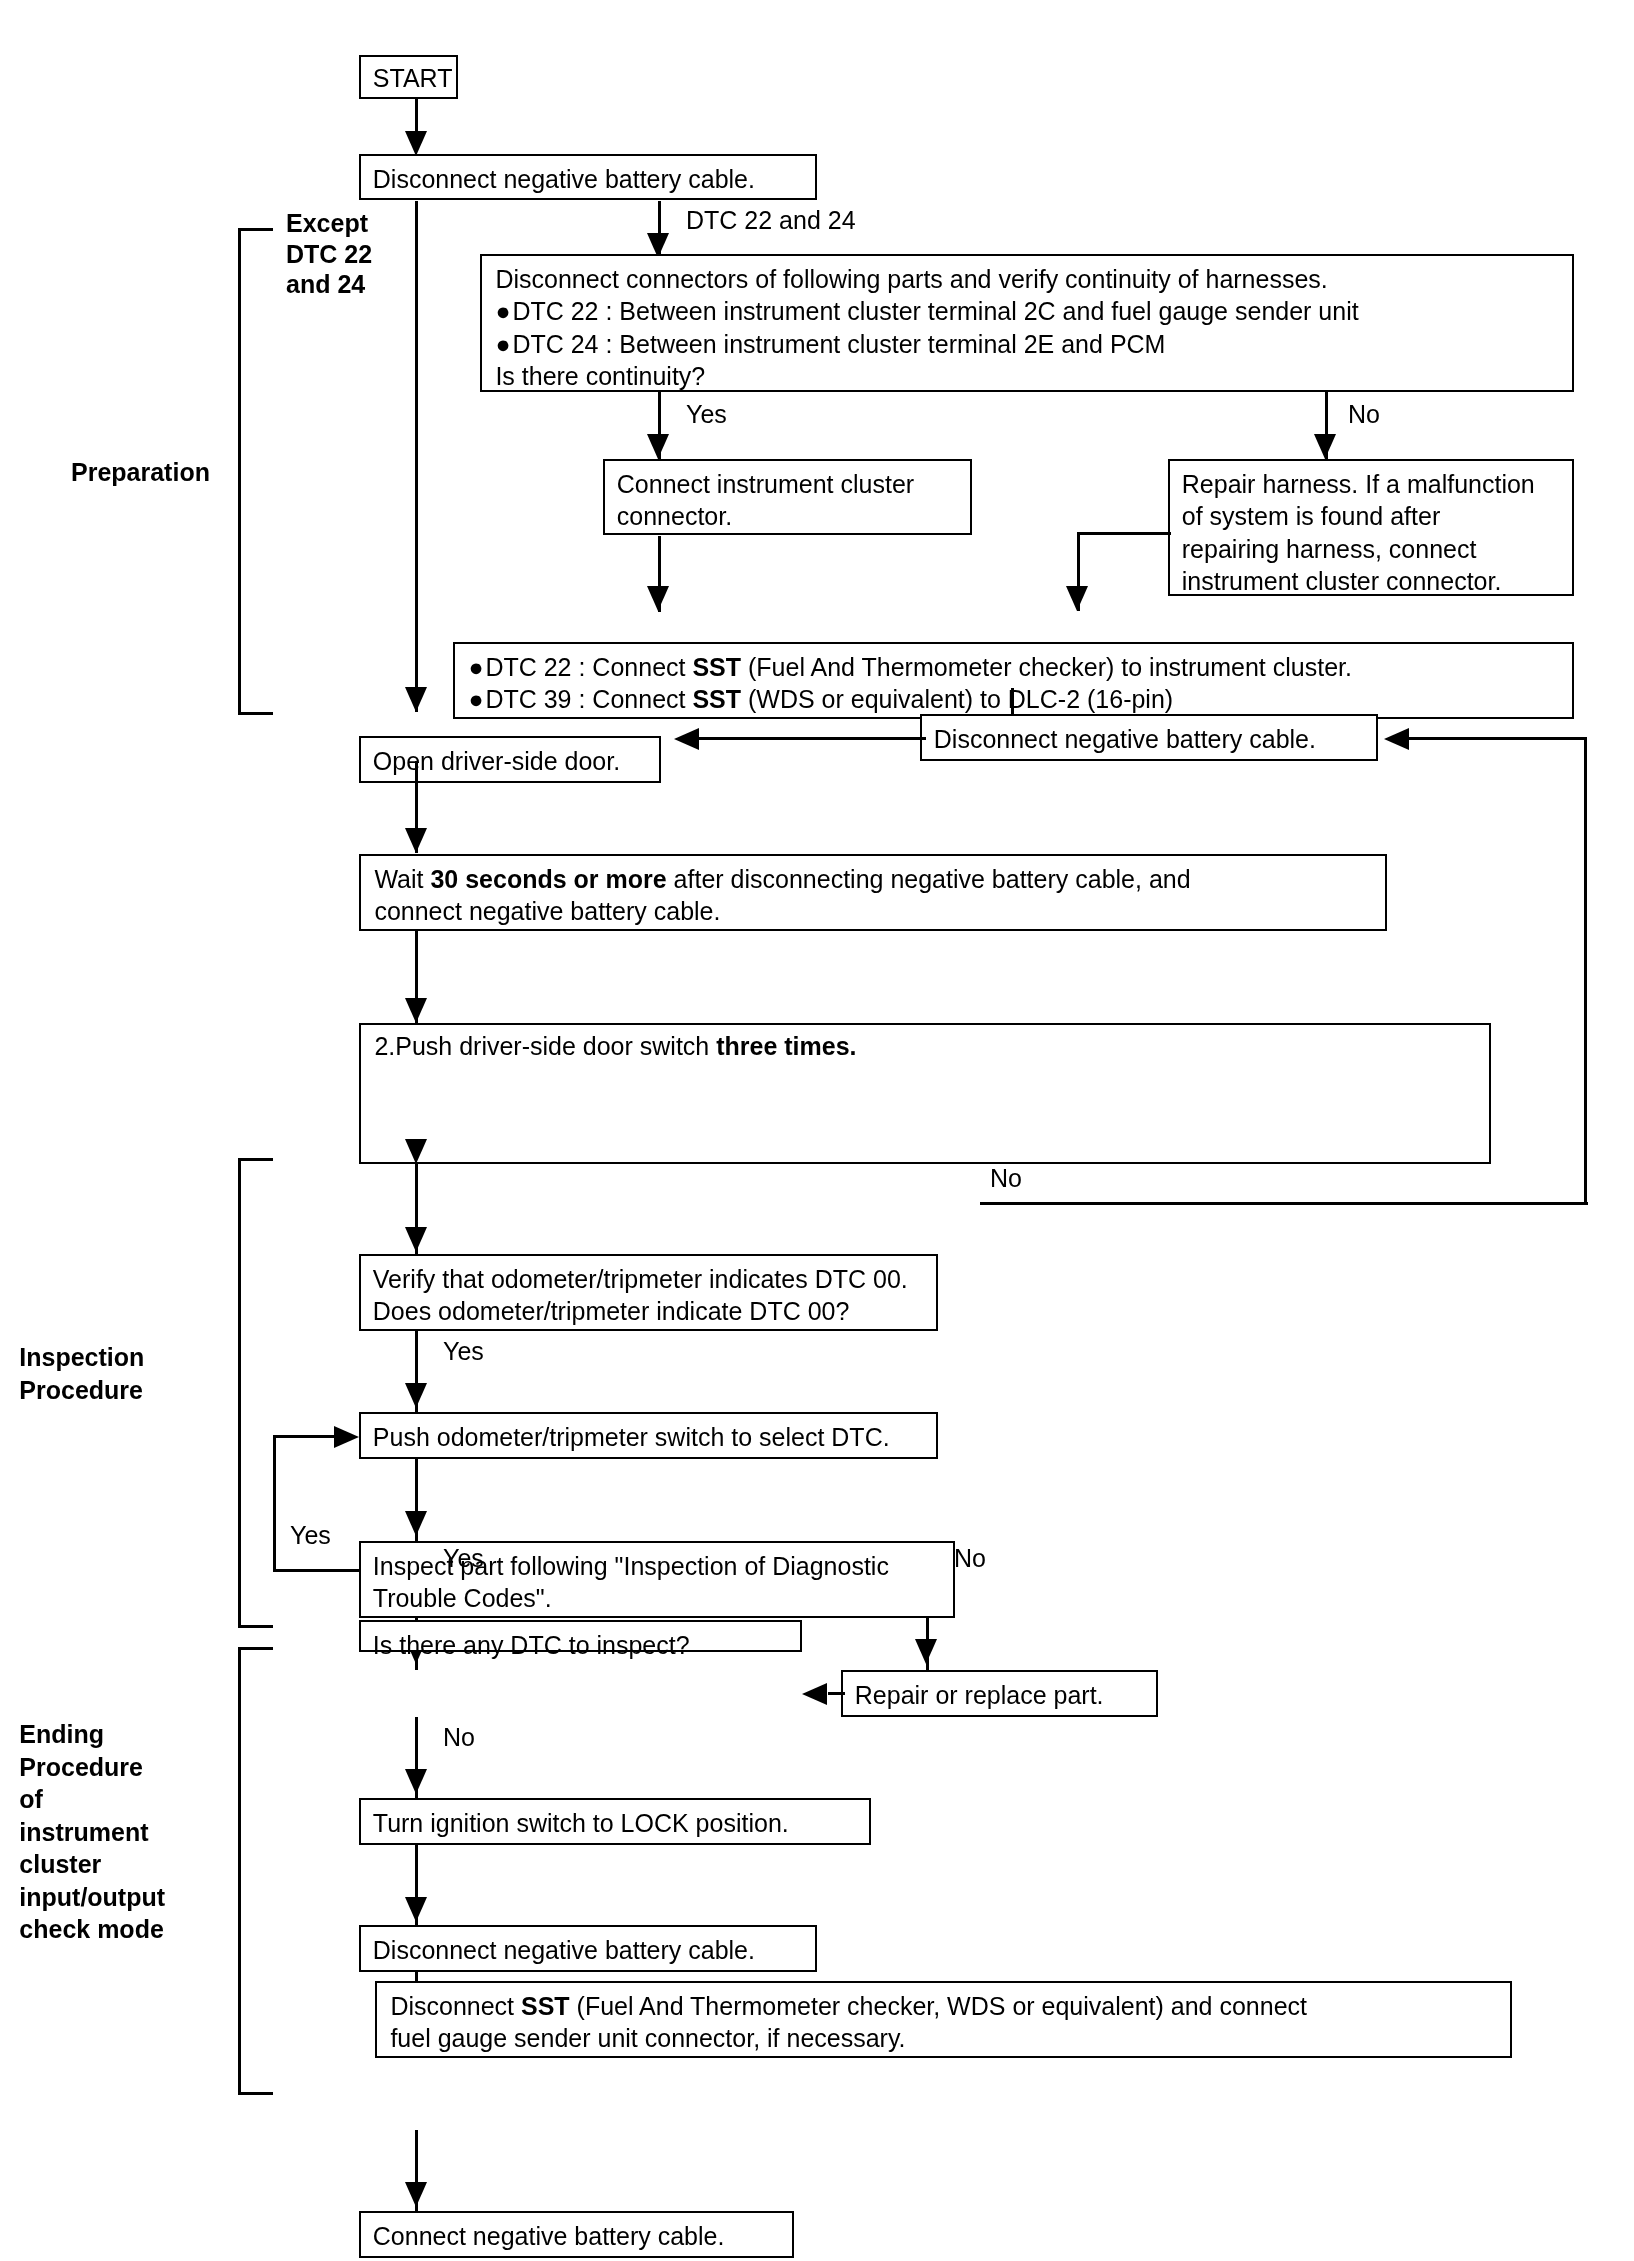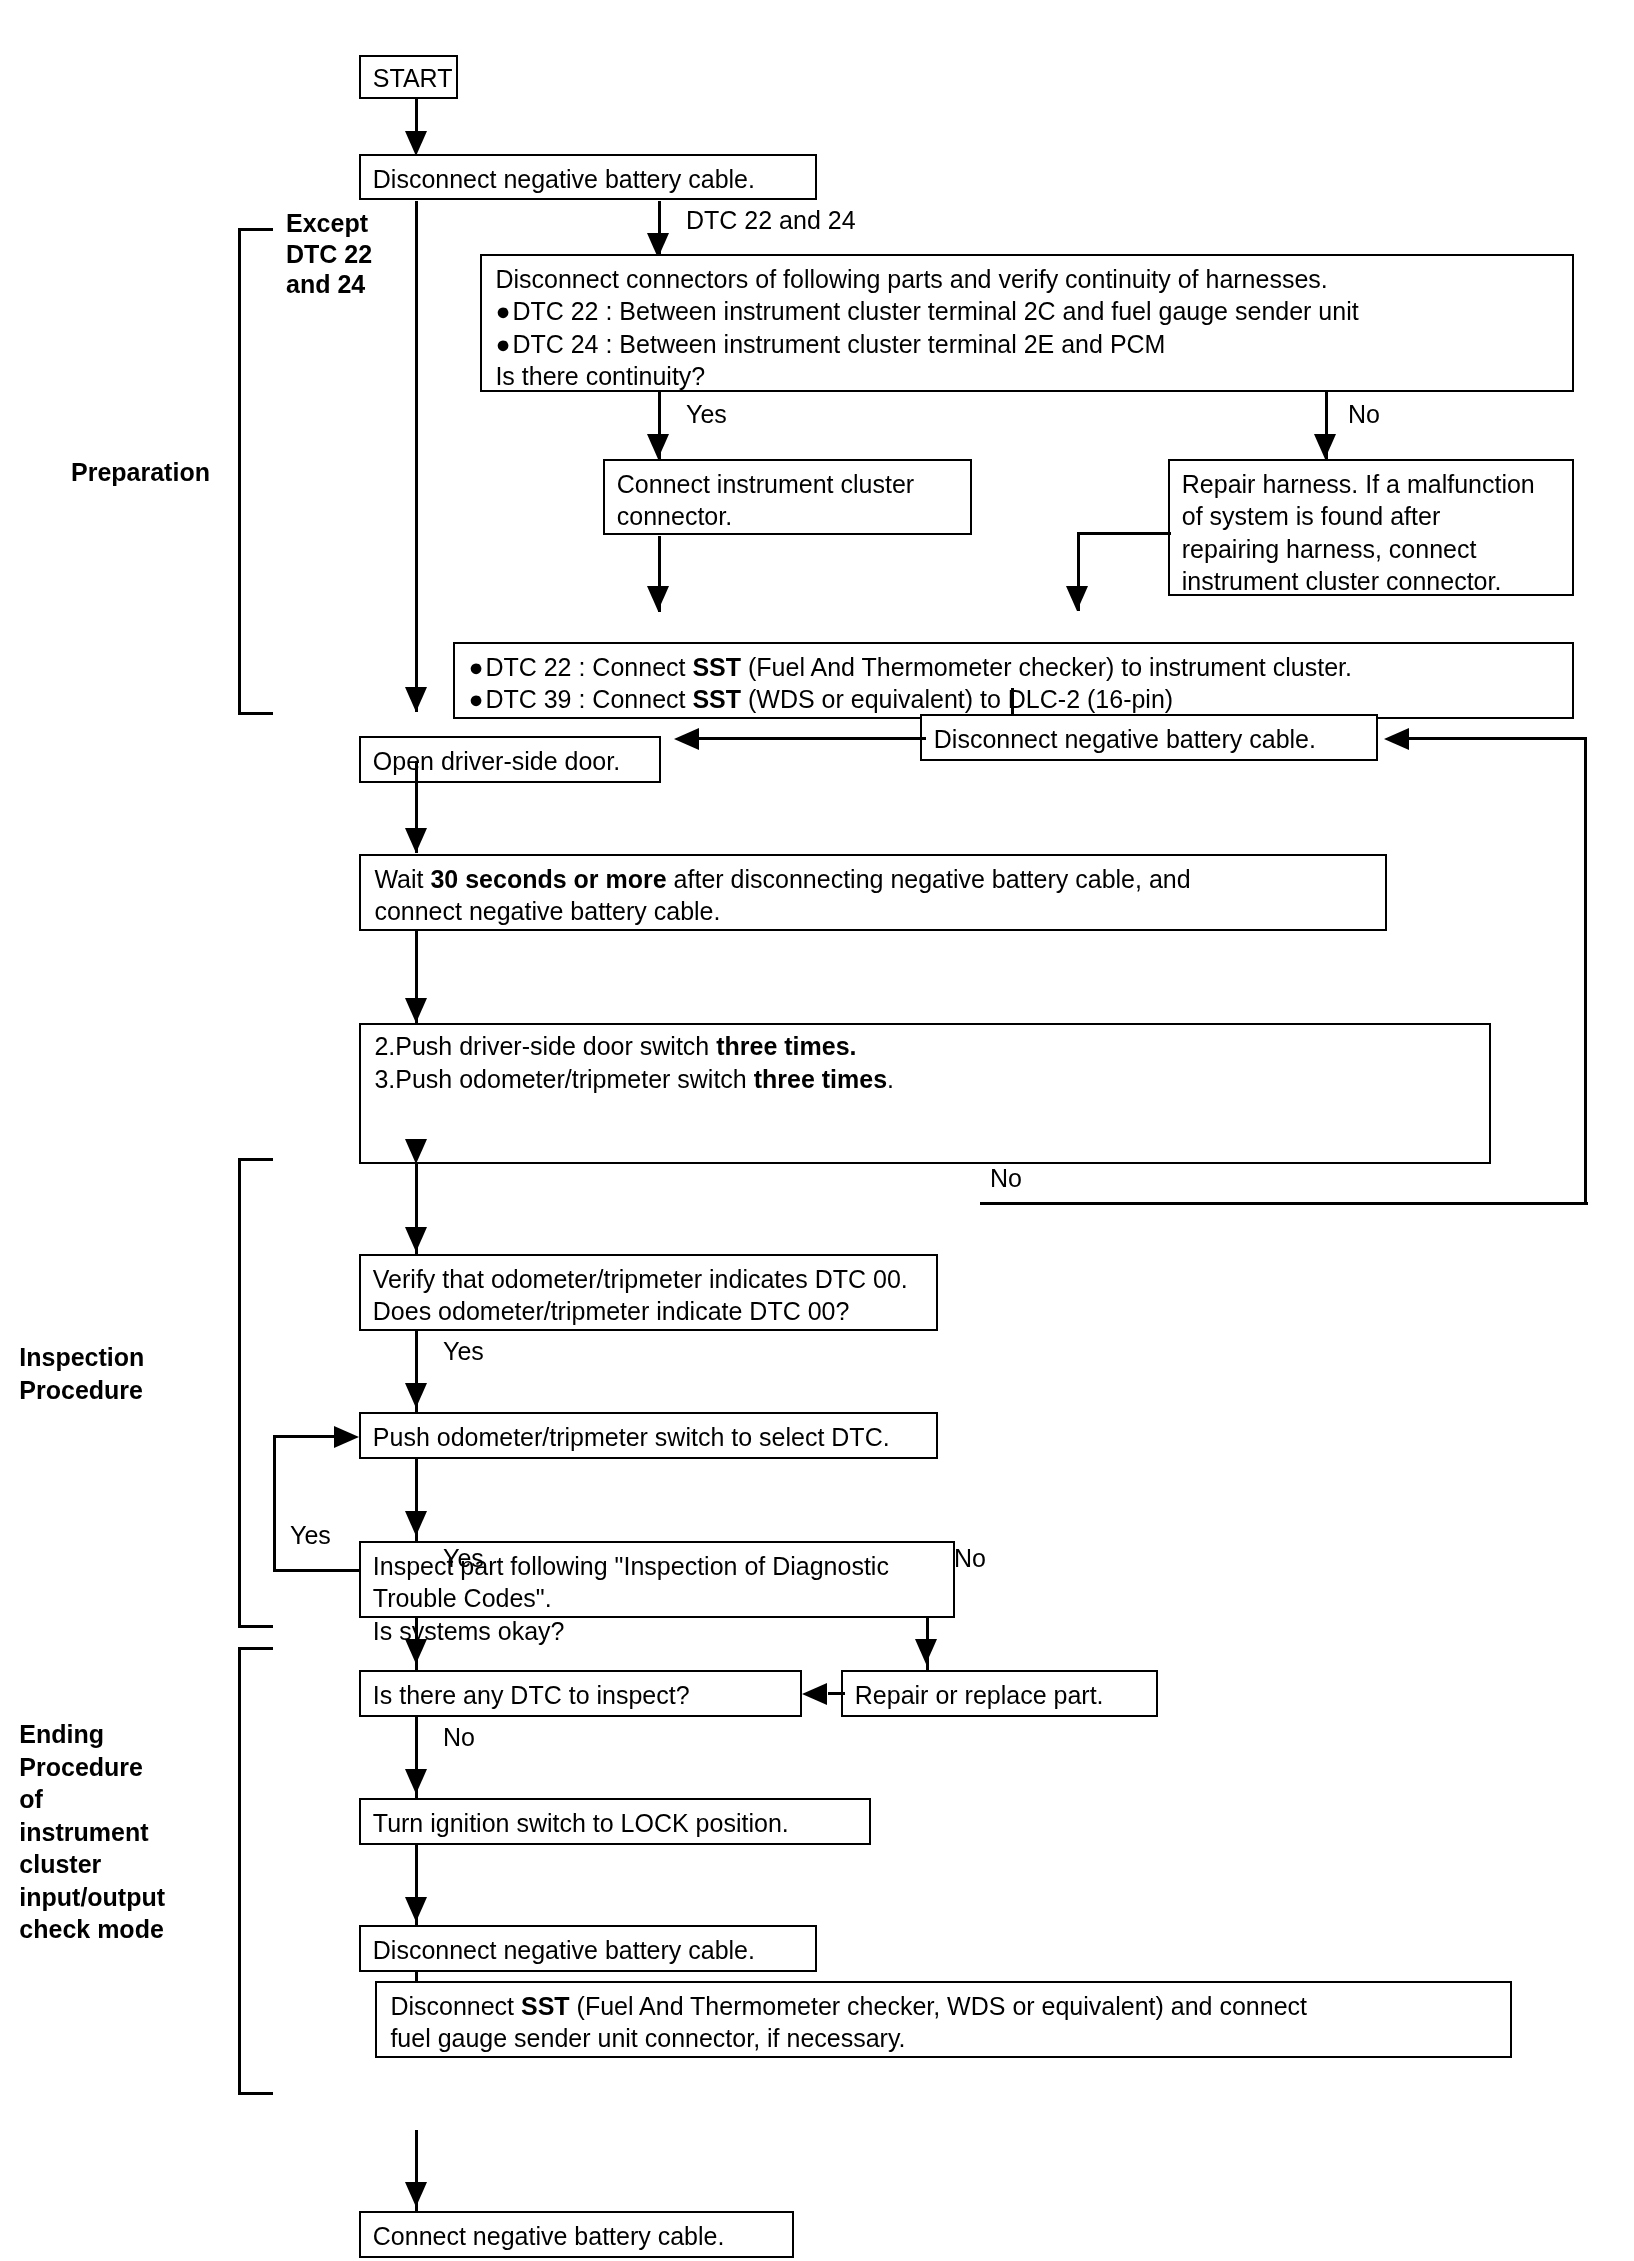--- a/index.html
+++ b/index.html
@@ -141,21 +141,20 @@
   <div class="box" style="left:359px;top:854px;width:1028px;height:77px;padding:6.7px 13.4px;">
     <div><span>Wait </span><b>30 seconds or more</b><span> after disconnecting negative battery cable, and</span></div>
     <div>connect negative battery cable.</div>
   </div>
 
   <div class="vl" style="left:415px;top:931px;height:92px;"></div>
   <div class="ar-d" style="left:405px;top:998px;"></div>
 
   <div class="box" style="left:359px;top:1023px;width:1132px;height:141px;padding:5px 13.4px;">
     <div><span>2.Push driver-side door switch </span><b>three times.</b></div>
-    <div><span>3.Push odometer/tripmeter switch </span><b>three times</b><span>.</span></div>
   </div>
 
   <div class="vl" style="left:415px;top:1164px;height:92px;"></div>
   <div class="ar-d" style="left:405px;top:1139px;"></div>
   <div class="ar-d" style="left:405px;top:1227px;"></div>
 
   <div class="box" style="left:359px;top:1254px;width:579px;height:77px;white-space:pre-line;">Verify that odometer/tripmeter indicates DTC 00.
 Does odometer/tripmeter indicate DTC 00?</div>
   <div class="flowlbl" style="left:990px;top:1164px;">No</div>
 
@@ -178,21 +177,21 @@
 Is systems okay?</div>
 
   <div class="vl" style="left:415px;top:1618px;height:52px;"></div>
   <div class="ar-d" style="left:405px;top:1639px;"></div>
   <div class="flowlbl" style="left:443px;top:1543px;top:1544px;">Yes</div>
 
   <div class="vl" style="left:926px;top:1618px;height:52px;"></div>
   <div class="ar-d" style="left:915px;top:1639px;"></div>
   <div class="flowlbl" style="left:954px;top:1544px;">No</div>
 
-  <div class="box" style="left:359px;top:1670px;width:443px;height:47px;">Is there any DTC to inspect?</div>
+  <div class="box" style="left:359px;top:1620px;width:443px;height:32px;">Is there any DTC to inspect?</div>
   <div class="box" style="left:841px;top:1670px;width:317px;height:47px;">Repair or replace part.</div>
   <div class="hl" style="left:828px;top:1692px;width:17px;"></div>
   <div class="ar-l" style="left:802px;top:1683px;"></div>
 
   <div class="vl" style="left:415px;top:1717px;height:81px;"></div>
   <div class="ar-d" style="left:405px;top:1769px;"></div>
   <div class="flowlbl" style="left:443px;top:1723px;">No</div>
 
   <div class="box" style="left:359px;top:1798px;width:512px;height:47px;">Turn ignition switch to LOCK position.</div>
 

